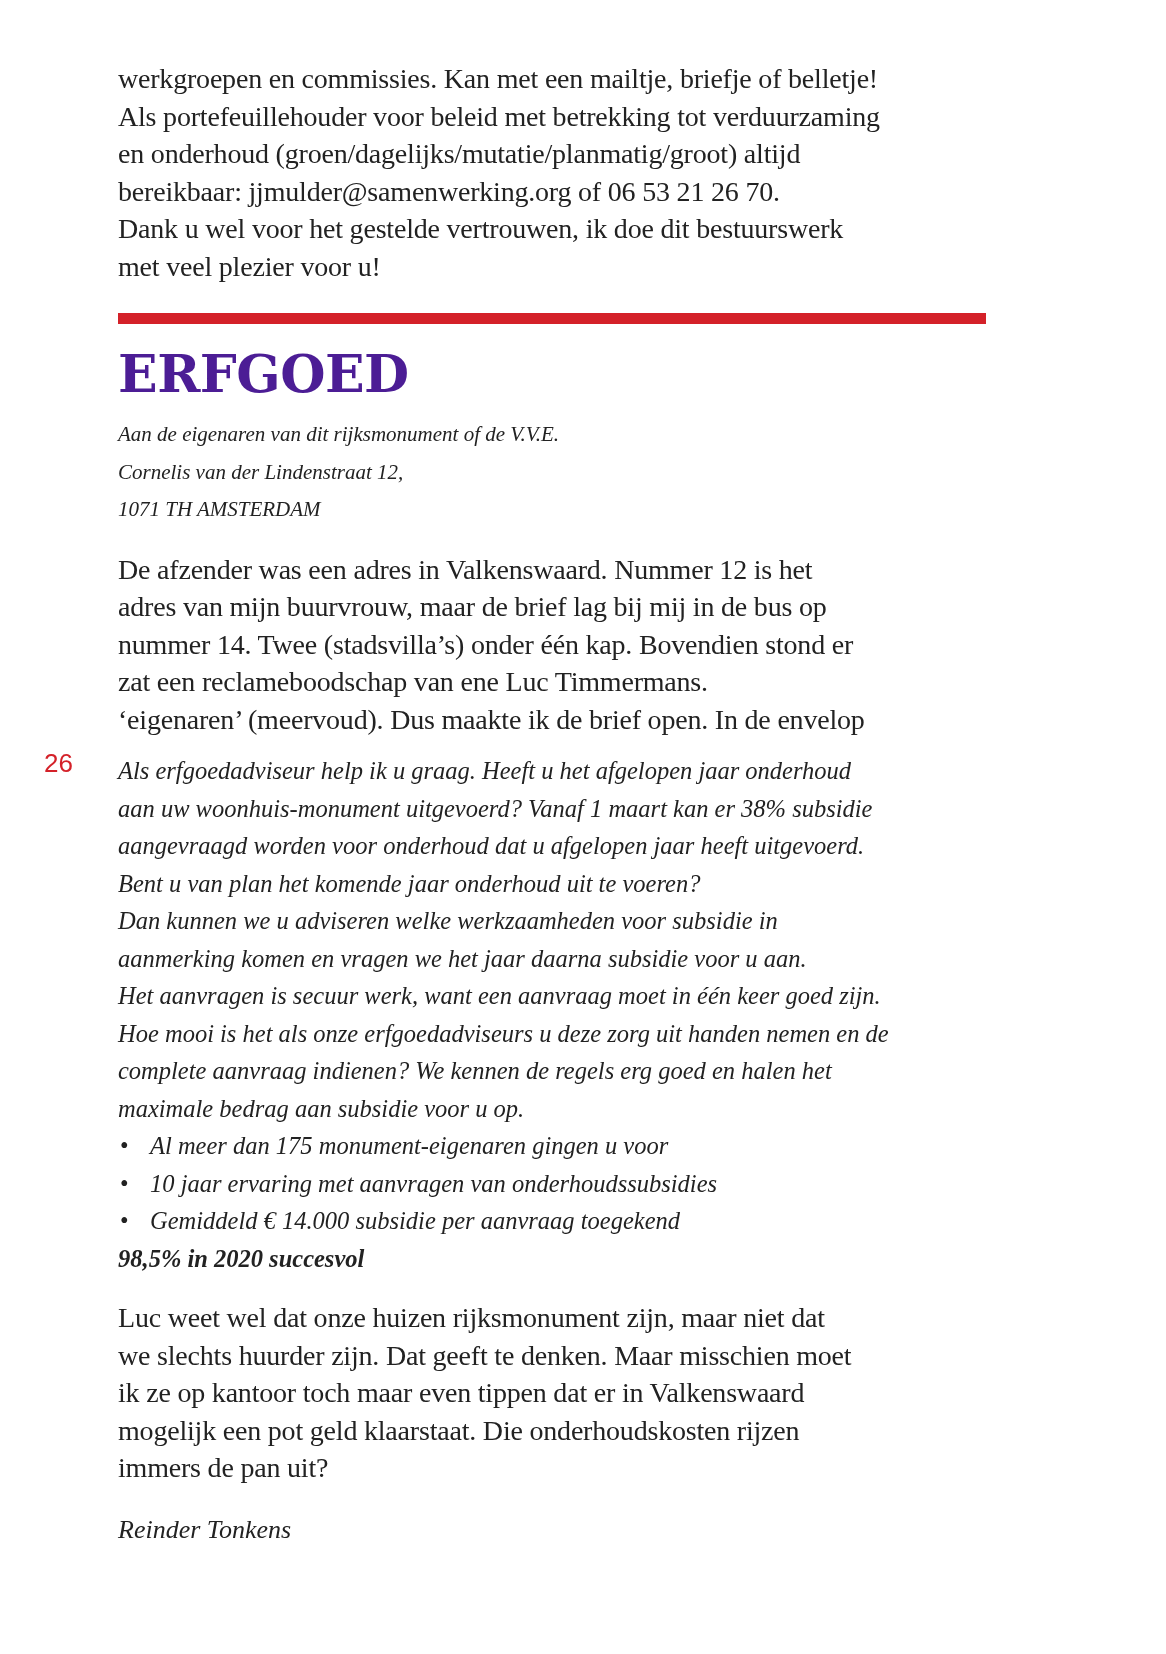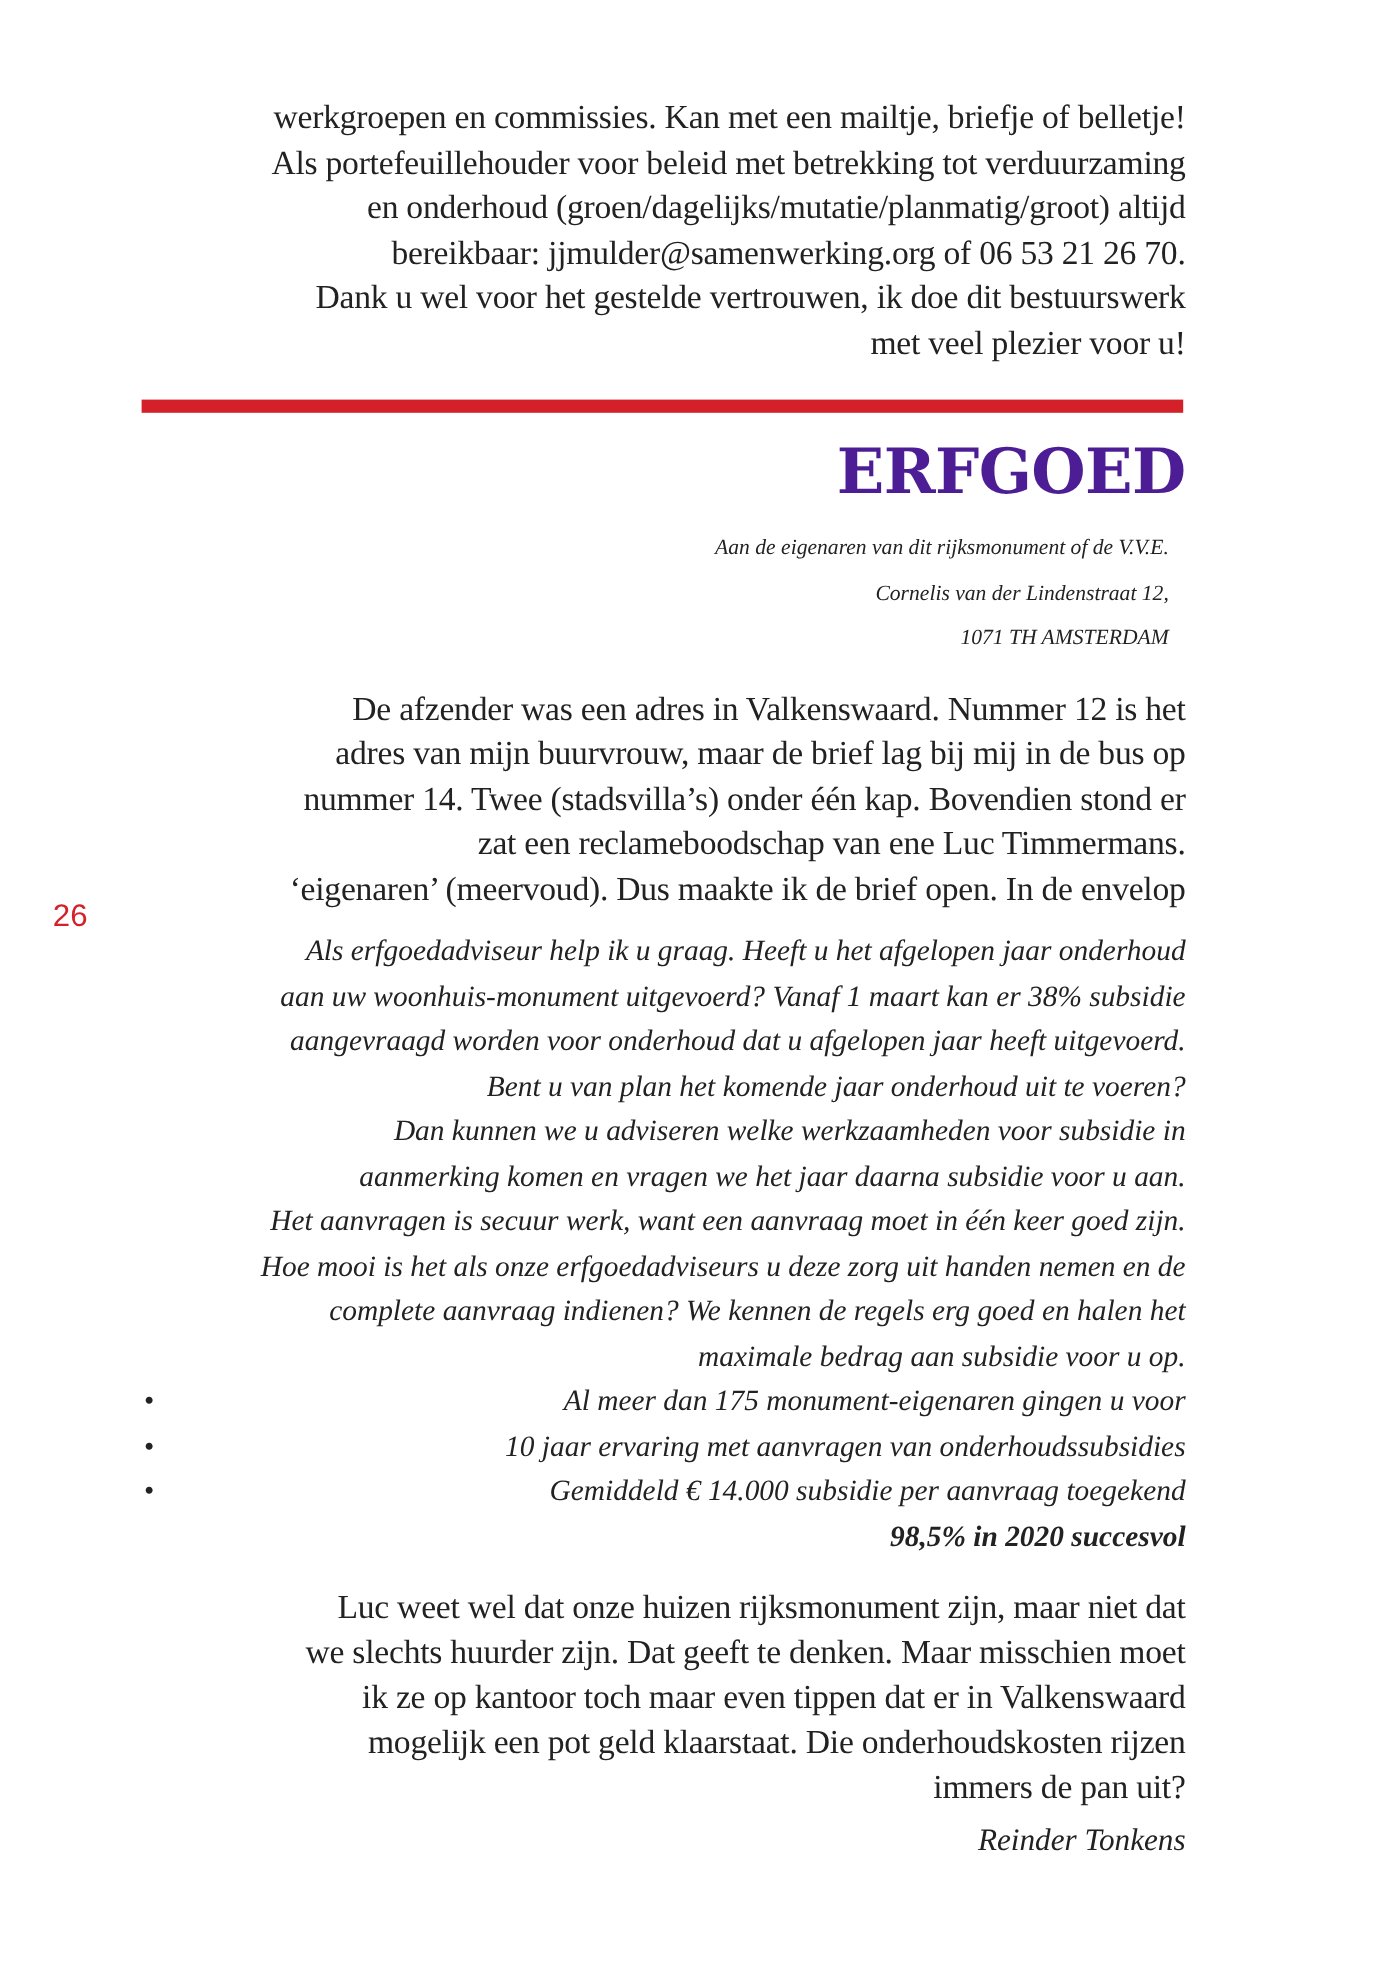--- a/index.html
+++ b/index.html
@@ -11,23 +11,22 @@
       width: 1166px;
       height: 1654px;
       position: relative;
       overflow: hidden;
       color: #222222;
       font-family: "DejaVu Serif", "Liberation Serif", serif;
     }
     .page {
       position: absolute;
       left: 118px;
-      top: 80px;
+      top: 60px;
       width: 870px;
-      text-align: right;
     }
     .body-text {
       font-family: "Liberation Serif", "DejaVu Serif", serif;
       font-size: 28px;
       line-height: 37.5px;
       letter-spacing: -0.2px;
       margin: 0;
     }
     .rule {
       height: 11px;
@@ -40,23 +39,23 @@
       font-weight: bold;
       color: #4c1d95;
       font-size: 52px;
       line-height: 60px;
       margin: 20px 0 12px 0;
       letter-spacing: -0.5px;
     }
     .address {
       font-family: "Liberation Serif", "DejaVu Serif", serif;
       font-style: italic;
-      font-size: 18px;
+      font-size: 21px;
       line-height: 37.5px;
-      margin: 14px;
+      margin: 0;
     }
     .address .line { display: block; }
     .para { margin-top: 22px; }
     .quote {
       font-family: "Liberation Serif", "DejaVu Serif", serif;
       font-style: italic;
       font-size: 24.5px;
       line-height: 37.5px;
       margin-top: 14px;
     }
@@ -77,21 +76,21 @@
       font-style: normal;
     }
     .quote .bold {
       font-weight: bold;
     }
     .signature {
       font-family: "Liberation Serif", "DejaVu Serif", serif;
       font-style: italic;
       font-size: 26px;
       line-height: 37.5px;
-      margin-top: 6px;
+      margin-top: 24px;
     }
     .page-number {
       position: absolute;
       left: 44px;
       top: 748px;
       color: #d42129;
       font-family: "Liberation Sans", "DejaVu Sans", sans-serif;
       font-size: 26px;
     }
   </style>

